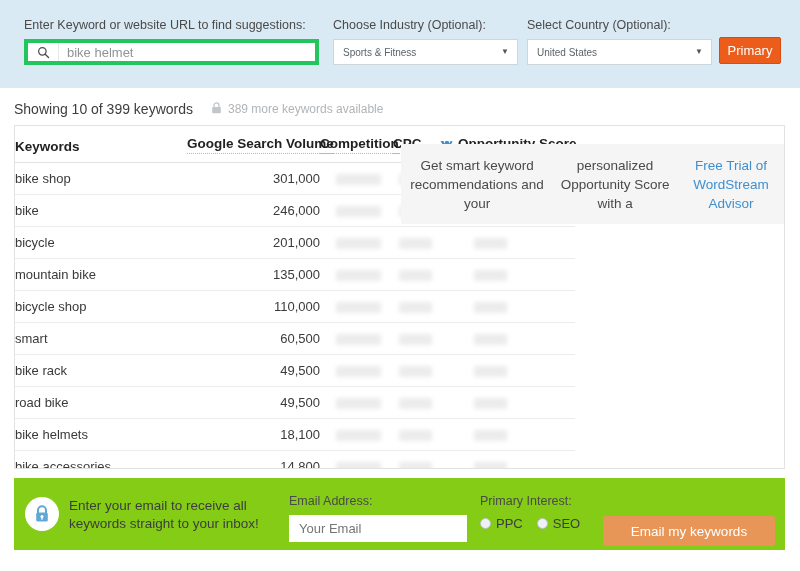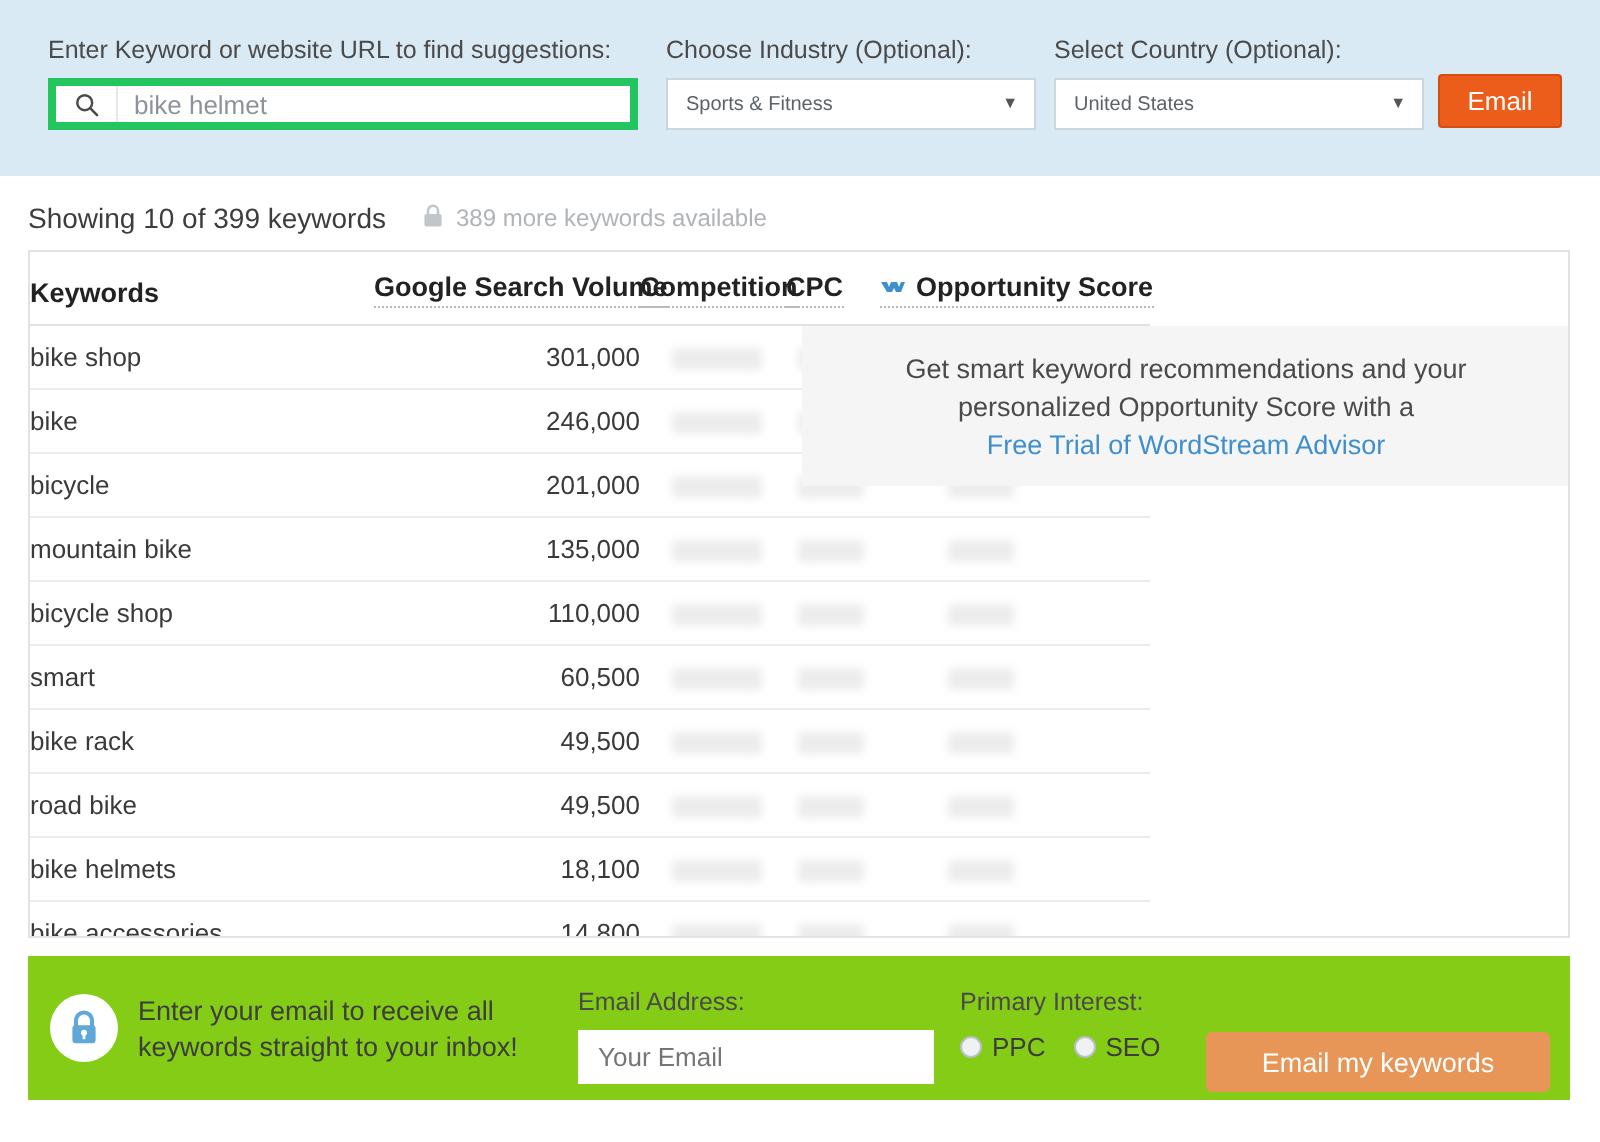--- a/index.html
+++ b/index.html
@@ -224,26 +224,26 @@
     width: 210px;
     height: 309px;
     background: #ffffff;
     pointer-events: none;
   }
 
   
   .promo-overlay {
     position: absolute;
     left: 386px;
-    top: 37px;
+    top: 18px;
     width: 384px;
     height: 80px;
     background: #f5f5f5;
     display: flex;
-    flex-direction: column;
+    flex-direction: row;
     align-items: center;
     justify-content: center;
     text-align: center;
     line-height: 19px;
   }
   .promo-line {
     font-size: 13.5px;
     color: #4a4a4a;
   }
   .promo-link {
@@ -372,21 +372,21 @@
   </div>
 
   <div class="field-group g-country">
     <span class="field-label">Select Country (Optional):</span>
     <div class="select-box">
       <span class="sel-text">United States</span>
       <span class="select-caret">▼</span>
     </div>
   </div>
 
-  <button class="search-button">Email</button>
+  <button class="search-button">Primary</button>
 </div>
 
 <div class="results-meta">
   <span class="showing-text">Showing 10 of 399 keywords</span>
   <span class="more-kw">
     <span>
       <svg width="11" height="12" viewBox="0 0 11 12" aria-hidden="true">
         <path d="M3 5V3.4A2.5 2.5 0 0 1 8 3.4V5" fill="none" stroke="#c2c6ca" stroke-width="1.3"></path>
         <rect x="1.2" y="5" width="8.6" height="6.3" rx="1" fill="#c2c6ca"></rect>
       </svg>

